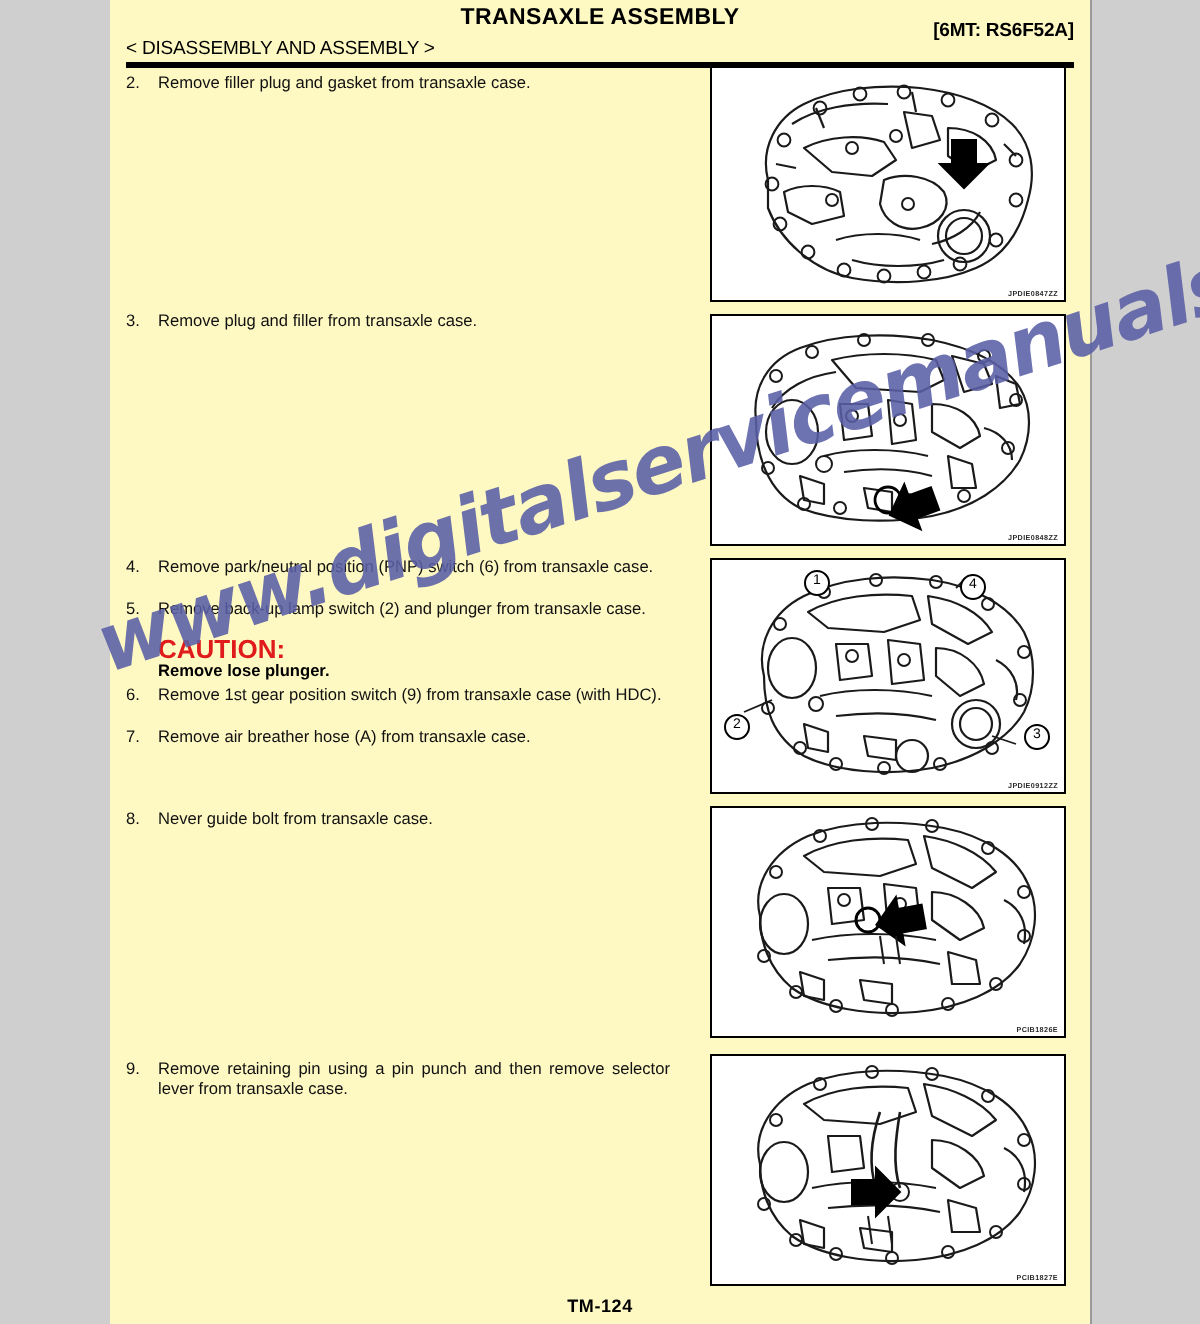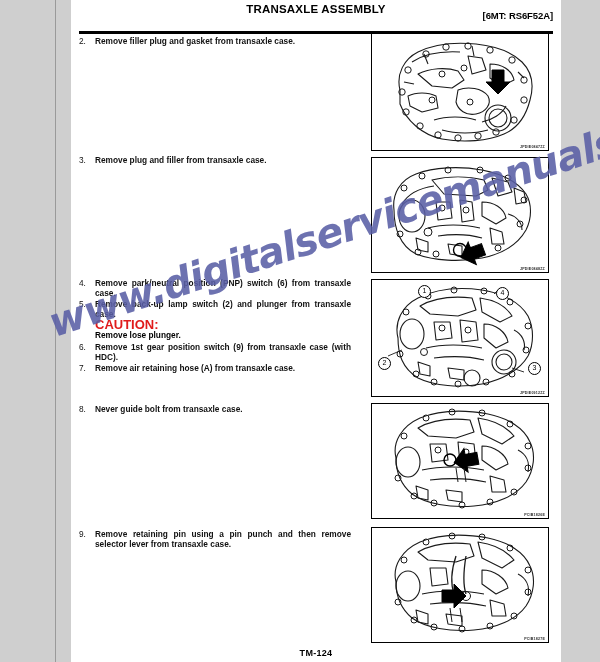--- a/index.html
+++ b/index.html
@@ -12,23 +12,22 @@
     height: 662px;
     overflow: hidden;
     font-family: "Liberation Sans", sans-serif;
   }
   .page {
     position: absolute;
     left: 55px;
     top: 0;
     width: 490px;
     height: 662px;
-    background: #ffffff;
+    background: #fef9c3;
     box-sizing: border-box;
-    margin-left: 16px;
   }
   .page-edge-left {
     position: absolute;
     left: 55px;
     top: 0;
     width: 1px;
     height: 662px;
     background: #9a9a9a;
   }
   .page-edge-right {
@@ -90,21 +89,20 @@
     line-height: 10.4px;
     color: #111;
   }
   .step .num {
     width: 16px;
     flex: none;
   }
   .step .txt {
     width: 256px;
     text-align: justify;
-    font-weight: bold;
   }
   .step .txt.nojust {
     text-align: left;
   }
   .caution {
     color: #e01b1b;
     font-weight: bold;
     font-size: 13px;
     line-height: 10.4px;
   }
@@ -192,20 +190,21 @@
 </style>
 </head>
 <body>
 
 <div class="page-edge-left"></div>
 <div class="page-edge-right"></div>
 
 <div class="page">
 
   <div class="doc-title">TRANSAXLE ASSEMBLY</div>
+  <div class="section-label">&lt; DISASSEMBLY AND ASSEMBLY &gt;</div>
   <div class="variant-label">[6MT: RS6F52A]</div>
   <div class="header-rule"></div>
 
   <div class="steps">
 
     <div class="step" style="top:3px; left:0;">
       <span class="num">2.</span>
       <span class="txt nojust">Remove filler plug and gasket from transaxle case.</span>
     </div>
 
@@ -226,21 +225,21 @@
     <div style="position:absolute; top:287px; left:16px;" class="caution">CAUTION:</div>
     <div style="position:absolute; top:297px; left:16px;" class="caution-body">Remove lose plunger.</div>
 
     <div class="step" style="top:309px; left:0;">
       <span class="num">6.</span>
       <span class="txt">Remove 1st gear position switch (9) from transaxle case (with HDC).</span>
     </div>
 
     <div class="step" style="top:330px; left:0;">
       <span class="num">7.</span>
-      <span class="txt nojust">Remove air retaining hose (A) from transaxle case.</span>
+      <span class="txt nojust">Remove air breather hose (A) from transaxle case.</span>
     </div>
 
     <div class="step" style="top:371px; left:0;">
       <span class="num">8.</span>
       <span class="txt nojust">Never guide bolt from transaxle case.</span>
     </div>
 
     <div class="step" style="top:496px; left:0;">
       <span class="num">9.</span>
       <span class="txt">Remove retaining pin using a pin punch and then remove selector lever from transaxle case.</span>

